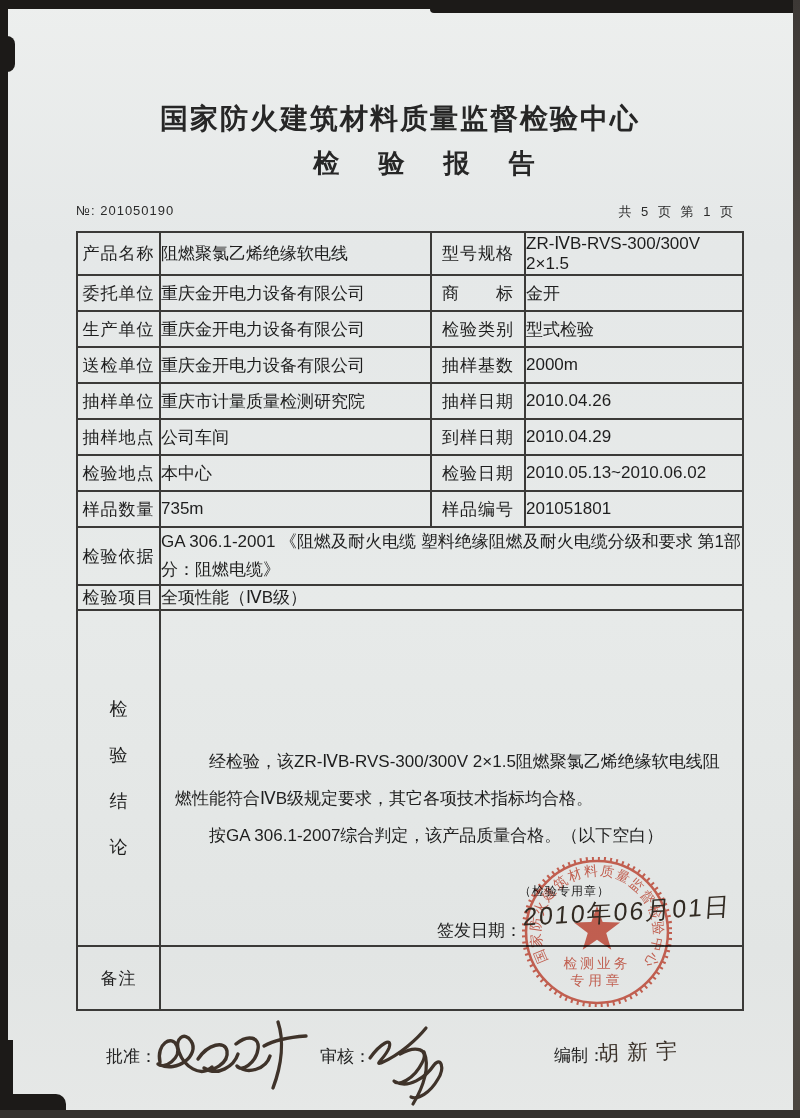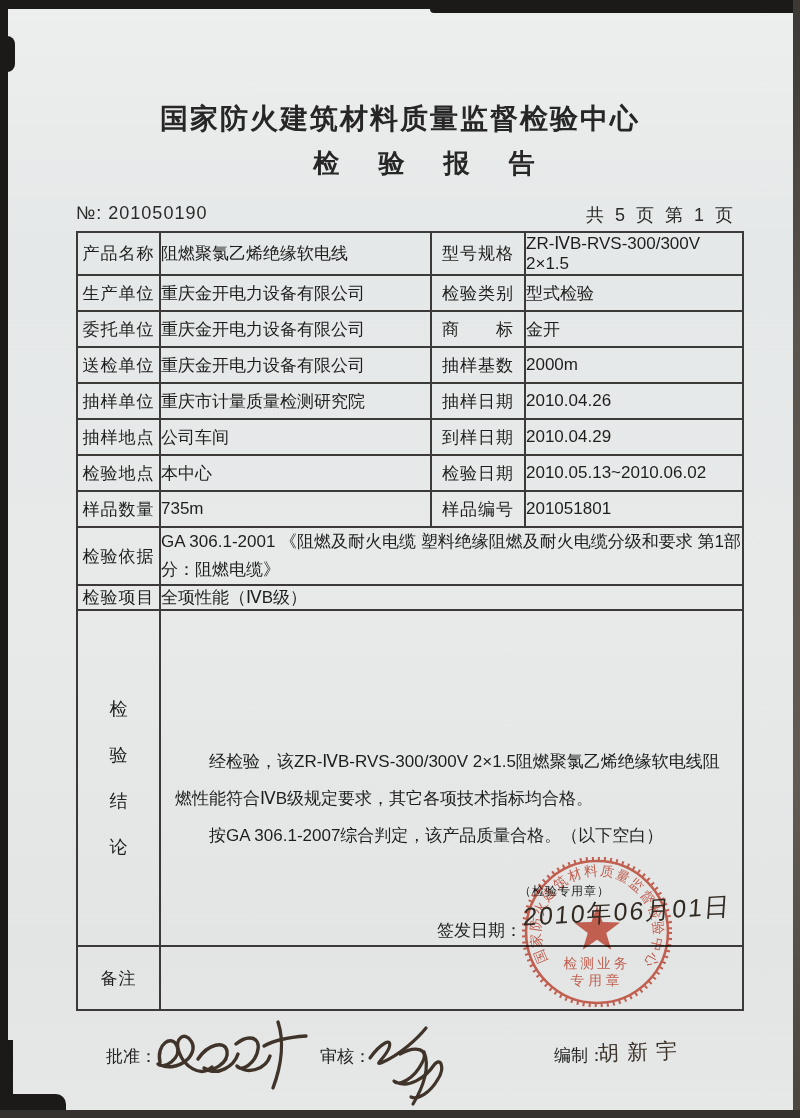--- a/index.html
+++ b/index.html
@@ -18,21 +18,21 @@
   .edge-right{left:793px;top:0;width:7px;height:1118px;background:linear-gradient(180deg,#3c3835,#5a544e 30%,#615b54 70%,#4a453f);}
   .edge-bottom{left:0;top:1110px;width:800px;height:8px;background:#34312e;}
   .edge-bottom-blob{left:0;top:1094px;width:66px;height:24px;border-radius:0 10px 0 0;}
 
   
   .org-name{position:absolute;left:0;top:100px;width:100%;text-align:center;
     font-size:28px;font-weight:bold;letter-spacing:2px;color:#262626;}
   .report-title{position:absolute;left:0;top:146px;width:100%;text-align:center;
     font-size:26px;font-weight:bold;letter-spacing:16px;text-indent:16px;color:#262626;margin-left:24px;}
   .no-line{position:absolute;left:76px;top:203px;width:660px;display:flex;
-    justify-content:space-between;font-size:18px;color:#2a2a2a;}
+    justify-content:space-between;font-size:13px;color:#2a2a2a;}
   .no-left{letter-spacing:1px;}
   .no-right{letter-spacing:3px;}
 
   
   table.report{position:absolute;left:76px;top:231px;width:666px;
     border-collapse:collapse;table-layout:fixed;}
   table.report td{border:2px solid #3b3a38;font-size:17px;color:#1e1e1e;
     padding:0;vertical-align:middle;overflow:hidden;}
   td.lab{text-align:center;letter-spacing:1px;}
   td.val{padding:2px 8px 2px 9px;text-align:left;}
@@ -96,30 +96,30 @@
         <col style="width:218px">
       </colgroup>
     <tbody>
         <tr class="r-s">
       <td class="lab">产品名称</td>
       <td class="val">阻燃聚氯乙烯绝缘软电线</td>
       <td class="lab">型号规格</td>
       <td class="val">ZR-ⅣB-RVS-300/300V 2×1.5</td>
     </tr>
     <tr class="r-s">
+      <td class="lab">委托单位</td>
+      <td class="val">重庆金开电力设备有限公司</td>
+      <td class="lab">商　　标</td>
+      <td class="val">金开</td>
+    </tr>
+    <tr class="r-s">
       <td class="lab">生产单位</td>
       <td class="val">重庆金开电力设备有限公司</td>
       <td class="lab">检验类别</td>
       <td class="val">型式检验</td>
-    </tr>
-    <tr class="r-s">
-      <td class="lab">委托单位</td>
-      <td class="val">重庆金开电力设备有限公司</td>
-      <td class="lab">商　　标</td>
-      <td class="val">金开</td>
     </tr>
     <tr class="r-s">
       <td class="lab">送检单位</td>
       <td class="val">重庆金开电力设备有限公司</td>
       <td class="lab">抽样基数</td>
       <td class="val">2000m</td>
     </tr>
     <tr class="r-s">
       <td class="lab">抽样单位</td>
       <td class="val">重庆市计量质量检测研究院</td>

